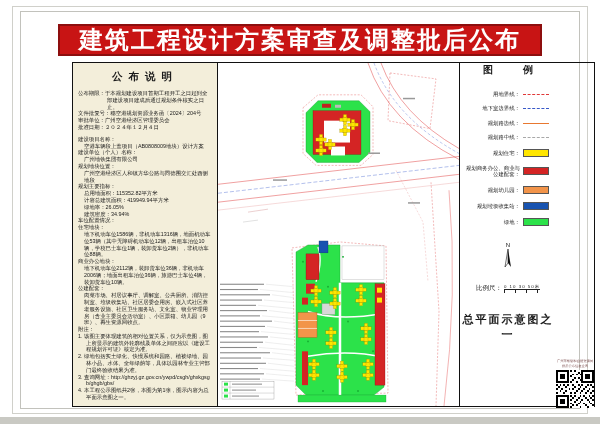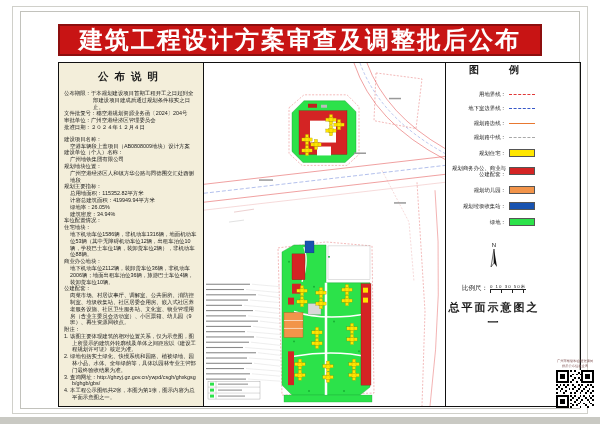--- a/index.html
+++ b/index.html
@@ -8,21 +8,21 @@
   .bottom-strip{position:absolute;left:0;top:417px;width:600px;height:7px;background:#c9c9c3;}
   .frame-outer{position:absolute;left:12px;top:6px;width:574px;height:406px;border:1px solid #d0d0ca;}
   .frame-inner{position:absolute;left:20px;top:11px;width:558px;height:396px;border:1px solid #c2c2bc;}
 
   
   .banner{position:absolute;left:58px;top:24px;width:484px;height:32px;background:#c81414;
           border:2px solid #8d0e0e;box-sizing:border-box;display:flex;align-items:center;justify-content:center;}
   .banner span{color:#fff;font-size:24px;font-weight:bold;letter-spacing:2px;white-space:nowrap;}
 
   
-  .wrap{position:absolute;left:58px;top:62px;width:523px;height:345px;border:1.2px solid #111;box-sizing:border-box;}
+  .wrap{position:absolute;left:72px;top:62px;width:523px;height:345px;border:1.2px solid #111;box-sizing:border-box;}
   .col{position:absolute;top:0;height:100%;box-sizing:border-box;}
   .col-left{left:0;width:145px;background:#f3eeda;border-right:1.2px solid #111;padding:4px 5px;overflow:hidden;}
   .col-map{left:145px;width:241px;background:#fff;}
   .col-right{left:386px;width:97px;background:#fff;border-left:1.2px solid #111;}
 
   
   .notice-title{text-align:center;font-size:10.5px;font-weight:bold;letter-spacing:6px;margin:3px 0 6px 0;}
   .nb{font-size:5.4px;line-height:1.26;}
   .nb p{margin:0;}
   .hang{padding-left:29px;text-indent:-29px;}
@@ -43,21 +43,21 @@
   .ls-gray-dash{border-top:1px dashed #a8a8a8;}
   .lswatch{display:inline-block;width:26px;height:8px;flex:0 0 26px;border:0.5px solid #555;box-sizing:border-box;}
   .compass{text-align:center;margin-top:16px;}
   .compass-n{font-size:6px;color:#111;}
   .scale-row{display:flex;align-items:flex-end;justify-content:center;gap:2px;margin-top:10px;}
   .scale-label{font-size:6.5px;}
   .sbar{display:inline-block;}
   .snums{display:block;font-size:4.4px;letter-spacing:1px;white-space:nowrap;}
   .sline{display:block;height:3px;border-top:1px solid #222;
          background-image:repeating-linear-gradient(90deg,#222 0 1px,transparent 1px 11px);}
-  .drawing-title{text-align:center;font-size:11px;font-weight:bold;letter-spacing:2px;margin-top:7px;}
+  .drawing-title{text-align:center;font-size:11px;font-weight:bold;letter-spacing:2px;margin-top:19px;}
 
   
   .mapsvg{position:absolute;left:0;top:0;width:100%;height:100%;}
 
   
   .qr{position:absolute;left:553px;top:360px;width:44px;text-align:center;}
   .qr-cap{font-size:4px;line-height:1.15;color:#7a4a4a;transform:scale(0.82);transform-origin:center top;white-space:nowrap;}
   .qr svg{display:block;margin:1px auto 0 auto;background:#fff;}
 </style>
 </head>

